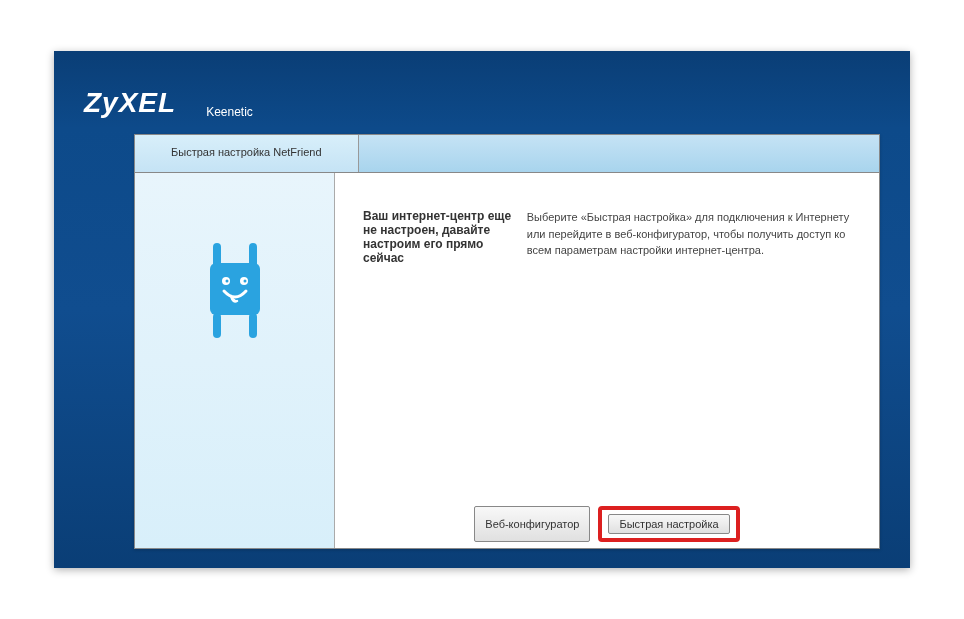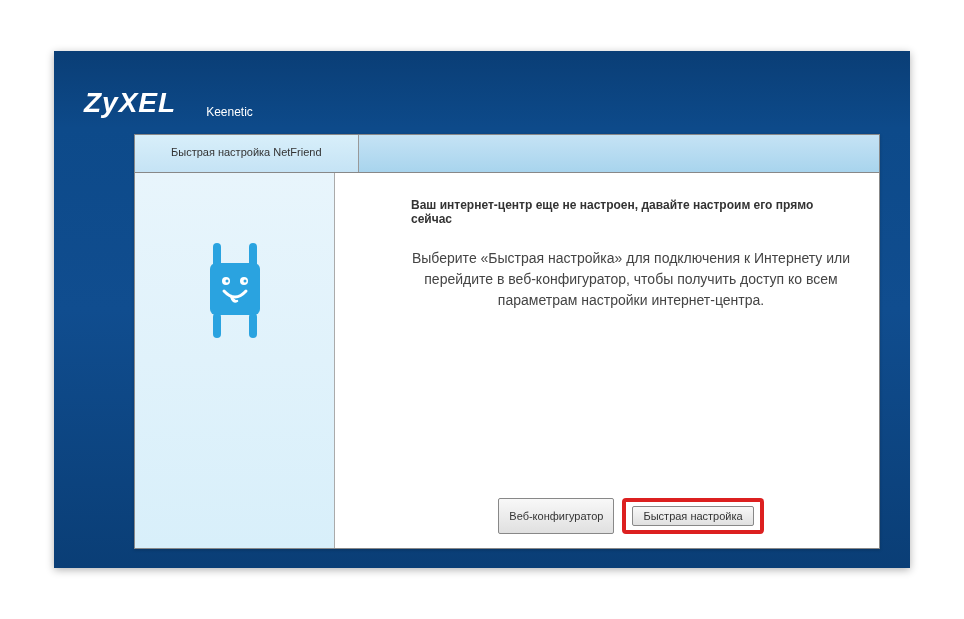--- a/index.html
+++ b/index.html
@@ -76,41 +76,39 @@
       align-items: flex-start;
       justify-content: center;
       padding-top: 70px;
     }
     .mascot {
       width: 70px;
       height: 95px;
     }
     .main {
       flex: 1;
-      padding: 25px 28px;
+      padding: 36px 28px;
       display: flex;
-      flex-direction: column;
+      flex-direction: row;
       position: relative;
-      margin-left: 48px;
     }
     .main-title {
       font-size: 12px;
       font-weight: bold;
       color: #333;
       margin-bottom: 22px;
     }
     .main-text {
-      font-size: 14px;
+      font-size: 11px;
       color: #444;
       line-height: 1.5;
-      text-align: center;
     }
     .button-row {
       position: absolute;
-      bottom: 14px;
+      bottom: 6px;
       left: 0;
       right: 0;
       display: flex;
       justify-content: center;
       gap: 8px;
     }
     .btn {
       font-size: 11px;
       padding: 3px 10px;
       background: linear-gradient(180deg, #f8f8f8 0%, #e0e0e0 100%);

